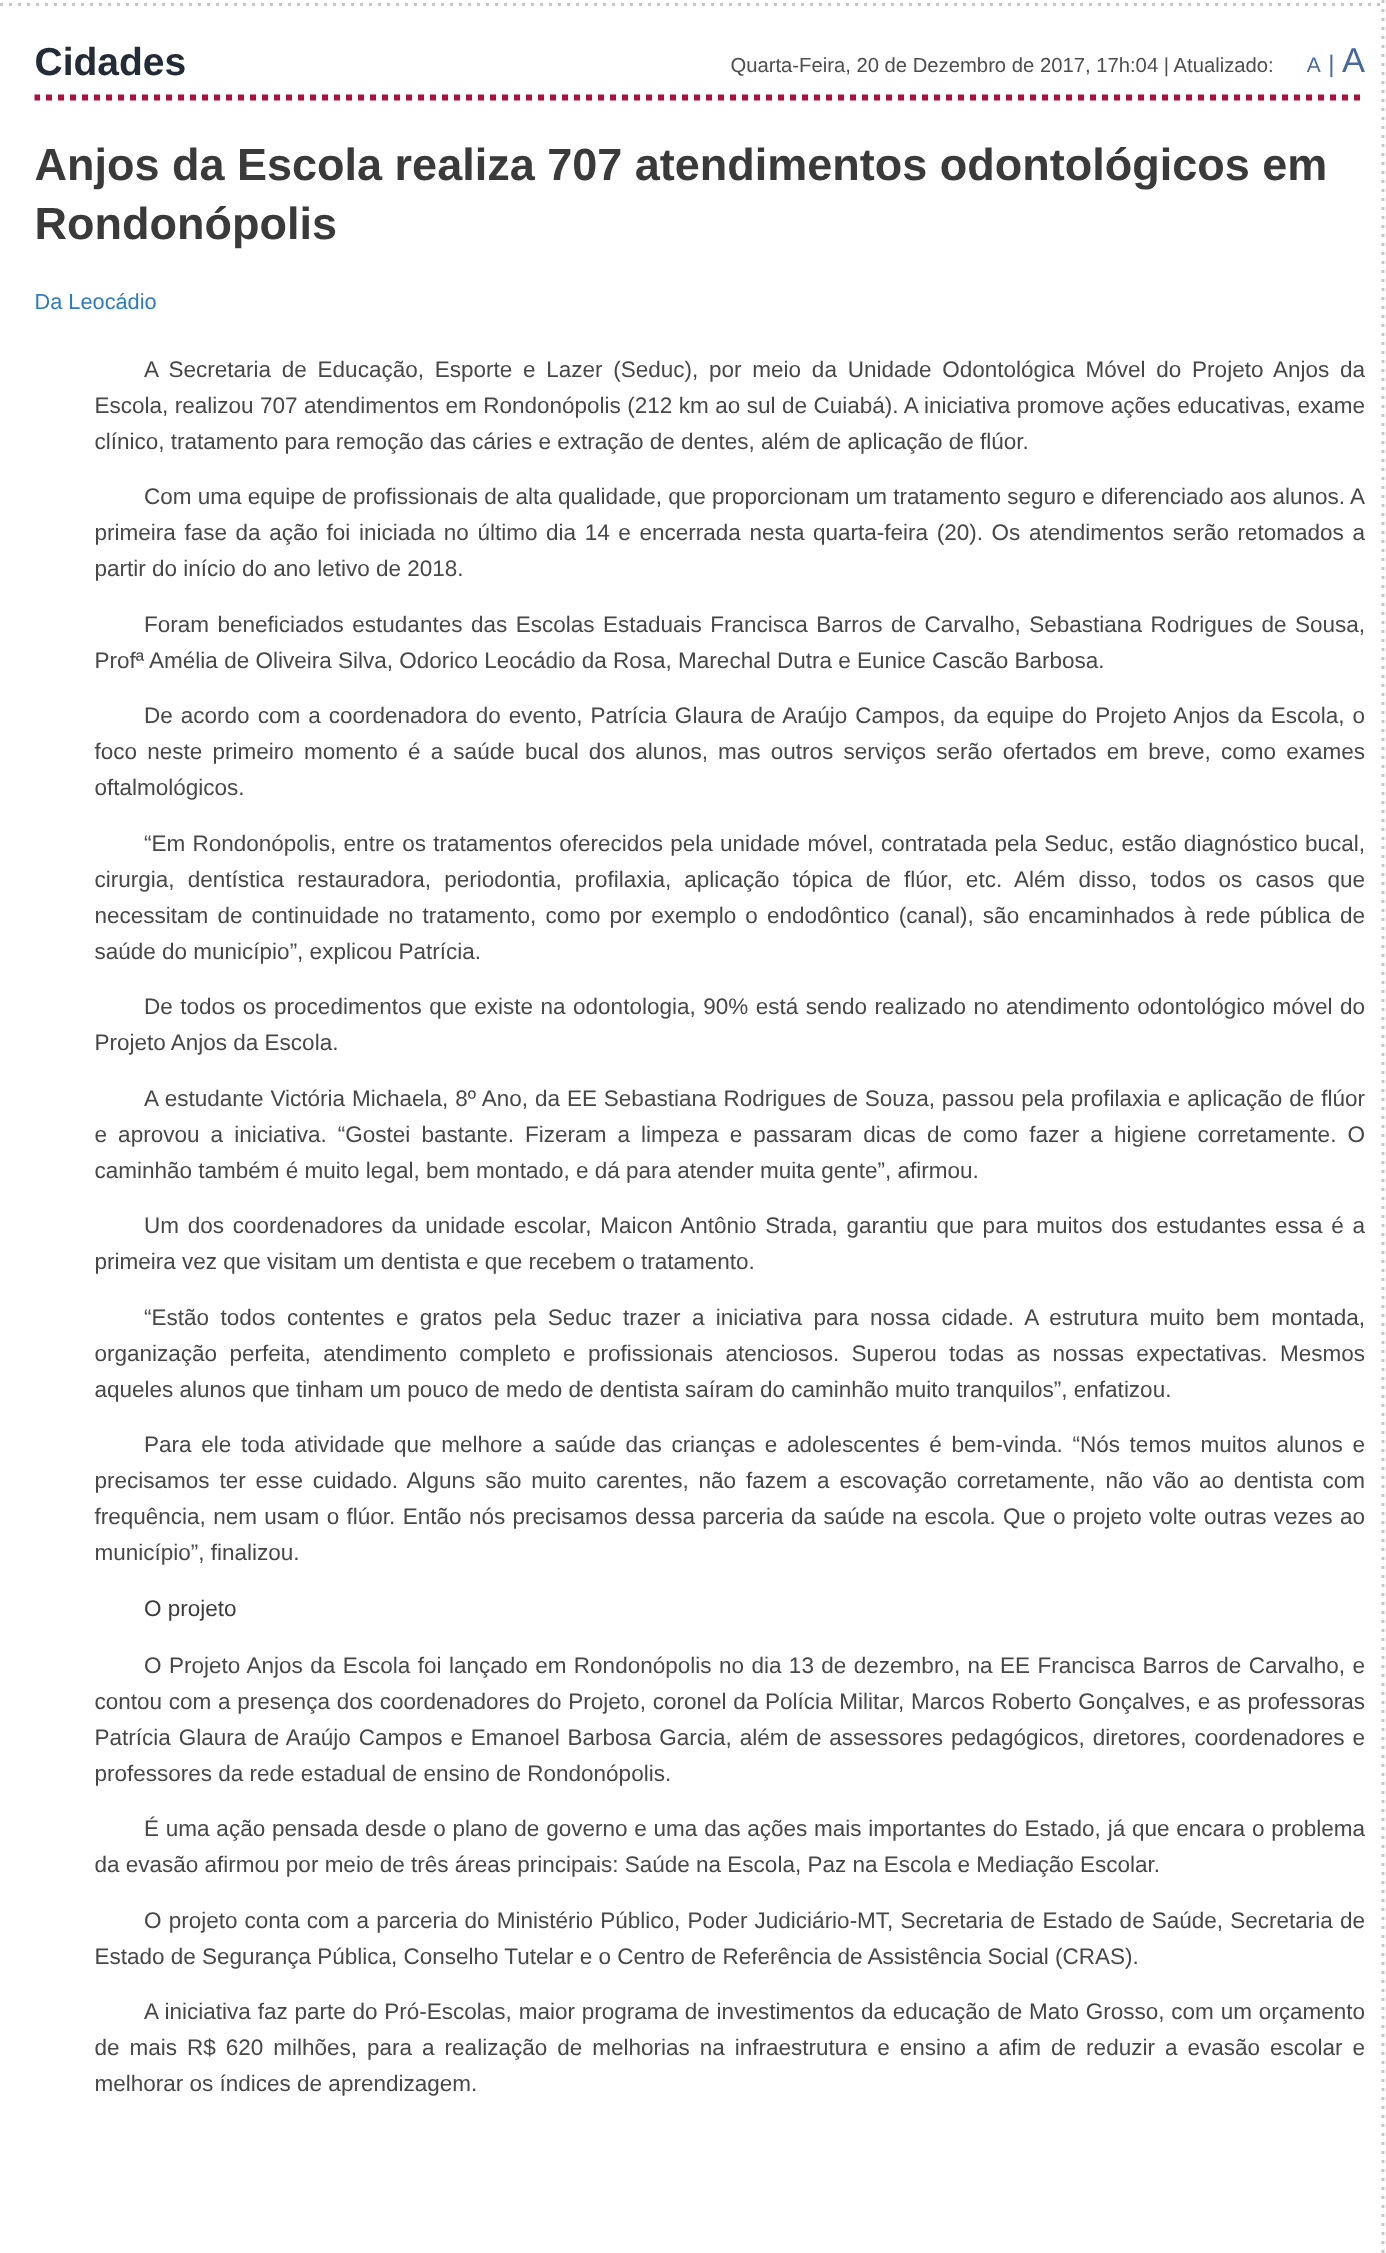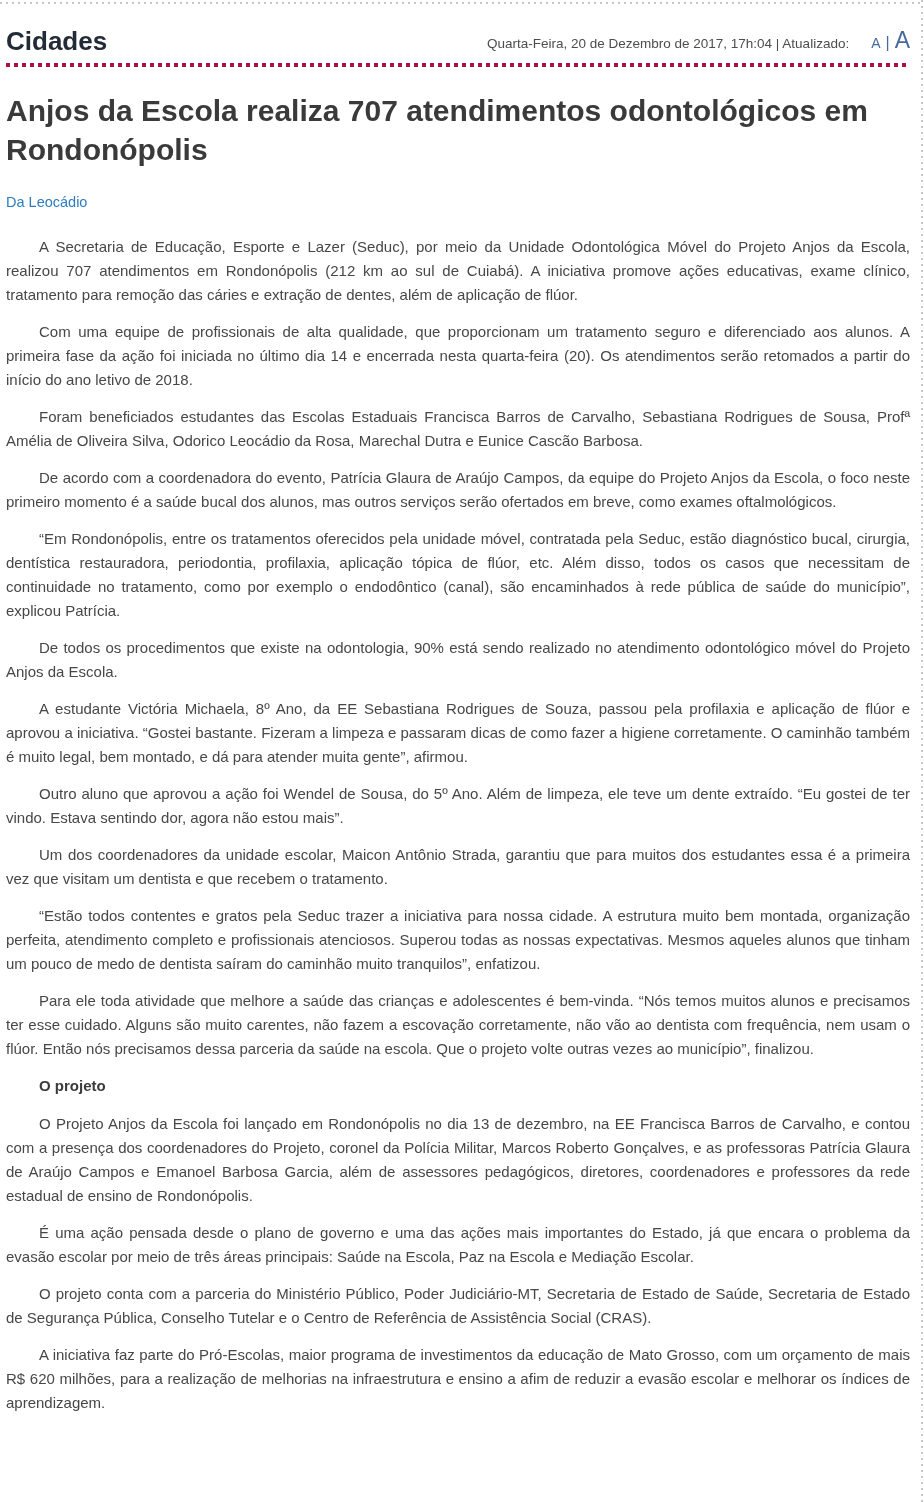--- a/index.html
+++ b/index.html
@@ -13,21 +13,21 @@
     box-sizing: border-box;
   }
   .dotted-top {
     position: absolute; top: 2px; left: 0; right: 0; height: 2px;
     background: repeating-linear-gradient(90deg, #c6c6c6 0 2px, transparent 2px 6px);
   }
   .dotted-right {
     position: absolute; top: 0; bottom: 0; right: 1px; width: 2px;
     background: repeating-linear-gradient(180deg, #c6c6c6 0 2px, transparent 2px 6px);
   }
-  .content { padding: 0 14px 0 6px; }
+  .content { padding: 0 14px 0 23px; }
 
   .header-row {
     display: flex;
     justify-content: space-between;
     align-items: flex-end;
     margin-top: 27px;
   }
   .section-title {
     font-size: 26px;
     font-weight: bold;
@@ -69,31 +69,31 @@
     letter-spacing: 0;
   }
   .byline {
     display: inline-block;
     margin-top: 25px;
     color: #2e7cbf;
     font-size: 14.5px;
     text-decoration: none;
     cursor: pointer;
   }
-  .article-body { margin-top: 24px; }
+  .article-body { margin-top: 24px; margin-left: 40px; }
   .article-body p {
     margin: 0 0 13px 0;
     font-size: 15px;
     line-height: 24px;
     color: #474747;
     text-align: justify;
     text-indent: 33px;
   }
   .article-body p.subheading {
-    font-weight: bold;
+    font-weight: normal;
     color: #3b3b3b;
     text-align: left;
     margin-top: 4px;
     margin-bottom: 14px;
   }
 </style>
 </head>
 <body>
 
 <div class="page">
@@ -121,25 +121,24 @@
     <a class="byline">Da Leocádio</a>
 
     <div class="article-body">
       <p>A Secretaria de Educação, Esporte e Lazer (Seduc), por meio da Unidade Odontológica Móvel do Projeto Anjos da Escola, realizou 707 atendimentos em Rondonópolis (212 km ao sul de Cuiabá). A iniciativa promove ações educativas, exame clínico, tratamento para remoção das cáries e extração de dentes, além de aplicação de flúor.</p>
       <p>Com uma equipe de profissionais de alta qualidade, que proporcionam um tratamento seguro e diferenciado aos alunos. A primeira fase da ação foi iniciada no último dia 14 e encerrada nesta quarta-feira (20). Os atendimentos serão retomados a partir do início do ano letivo de 2018.</p>
       <p>Foram beneficiados estudantes das Escolas Estaduais Francisca Barros de Carvalho, Sebastiana Rodrigues de Sousa, Profª Amélia de Oliveira Silva, Odorico Leocádio da Rosa, Marechal Dutra e Eunice Cascão Barbosa.</p>
       <p>De acordo com a coordenadora do evento, Patrícia Glaura de Araújo Campos, da equipe do Projeto Anjos da Escola, o foco neste primeiro momento é a saúde bucal dos alunos, mas outros serviços serão ofertados em breve, como exames oftalmológicos.</p>
       <p>“Em Rondonópolis, entre os tratamentos oferecidos pela unidade móvel, contratada pela Seduc, estão diagnóstico bucal, cirurgia, dentística restauradora, periodontia, profilaxia, aplicação tópica de flúor, etc. Além disso, todos os casos que necessitam de continuidade no tratamento, como por exemplo o endodôntico (canal), são encaminhados à rede pública de saúde do município”, explicou Patrícia.</p>
       <p>De todos os procedimentos que existe na odontologia, 90% está sendo realizado no atendimento odontológico móvel do Projeto Anjos da Escola.</p>
       <p>A estudante Victória Michaela, 8º Ano, da EE Sebastiana Rodrigues de Souza, passou pela profilaxia e aplicação de flúor e aprovou a iniciativa. “Gostei bastante. Fizeram a limpeza e passaram dicas de como fazer a higiene corretamente. O caminhão também é muito legal, bem montado, e dá para atender muita gente”, afirmou.</p>
-      <p>Outro aluno que aprovou a ação foi Wendel de Sousa, do 5º Ano. Além de limpeza, ele teve um dente extraído. “Eu gostei de ter vindo. Estava sentindo dor, agora não estou mais”.</p>
       <p>Um dos coordenadores da unidade escolar, Maicon Antônio Strada, garantiu que para muitos dos estudantes essa é a primeira vez que visitam um dentista e que recebem o tratamento.</p>
       <p>“Estão todos contentes e gratos pela Seduc trazer a iniciativa para nossa cidade. A estrutura muito bem montada, organização perfeita, atendimento completo e profissionais atenciosos. Superou todas as nossas expectativas. Mesmos aqueles alunos que tinham um pouco de medo de dentista saíram do caminhão muito tranquilos”, enfatizou.</p>
       <p>Para ele toda atividade que melhore a saúde das crianças e adolescentes é bem-vinda. “Nós temos muitos alunos e precisamos ter esse cuidado. Alguns são muito carentes, não fazem a escovação corretamente, não vão ao dentista com frequência, nem usam o flúor. Então nós precisamos dessa parceria da saúde na escola. Que o projeto volte outras vezes ao município”, finalizou.</p>
       <p class="subheading">O projeto</p>
       <p>O Projeto Anjos da Escola foi lançado em Rondonópolis no dia 13 de dezembro, na EE Francisca Barros de Carvalho, e contou com a presença dos coordenadores do Projeto, coronel da Polícia Militar, Marcos Roberto Gonçalves, e as professoras Patrícia Glaura de Araújo Campos e Emanoel Barbosa Garcia, além de assessores pedagógicos, diretores, coordenadores e professores da rede estadual de ensino de Rondonópolis.</p>
-      <p>É uma ação pensada desde o plano de governo e uma das ações mais importantes do Estado, já que encara o problema da evasão escolar por meio de três áreas principais: Saúde na Escola, Paz na Escola e Mediação Escolar.</p>
+      <p>É uma ação pensada desde o plano de governo e uma das ações mais importantes do Estado, já que encara o problema da evasão afirmou por meio de três áreas principais: Saúde na Escola, Paz na Escola e Mediação Escolar.</p>
       <p>O projeto conta com a parceria do Ministério Público, Poder Judiciário-MT, Secretaria de Estado de Saúde, Secretaria de Estado de Segurança Pública, Conselho Tutelar e o Centro de Referência de Assistência Social (CRAS).</p>
       <p>A iniciativa faz parte do Pró-Escolas, maior programa de investimentos da educação de Mato Grosso, com um orçamento de mais R$ 620 milhões, para a realização de melhorias na infraestrutura e ensino a afim de reduzir a evasão escolar e melhorar os índices de aprendizagem.</p>
     </div>
 
   </div>
 </div>
 
 </body></html>

